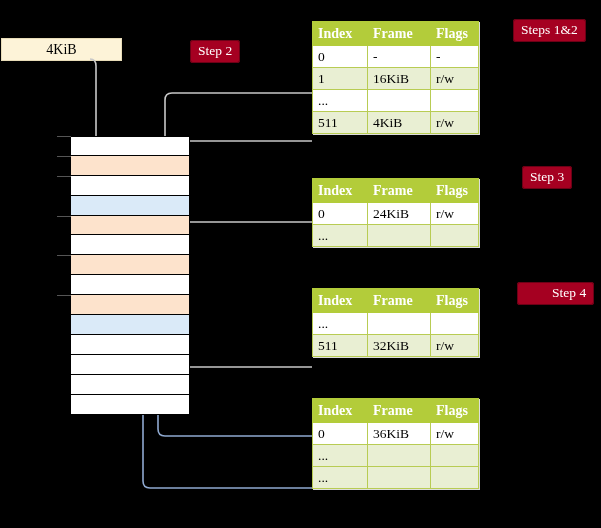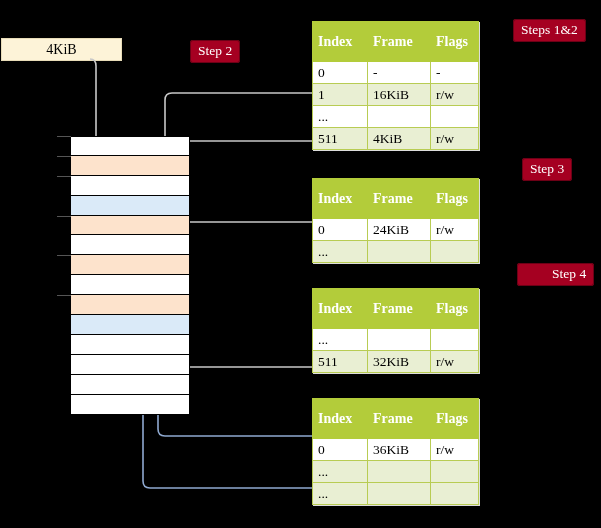--- a/index.html
+++ b/index.html
@@ -20,21 +20,21 @@
 
   
   .ptable{position:absolute;border-collapse:collapse;
           background:#fff;border:1px solid #b8cc53;
           box-shadow:1px 1px 0 #ddd;}
   .ptable td,.ptable th{border:1px solid #b8cc53;
           font-size:13.5px;font-weight:normal;color:#000;
           padding:1px 5px;height:22px;box-sizing:border-box;
           text-align:left;vertical-align:middle;white-space:nowrap;}
   .ptable th{background:#b3cc3a;color:#fff;font-weight:bold;
-          font-size:14px;border:1px solid #b3cc3a;height:40px;}
+          font-size:14px;border:1px solid #b3cc3a;height:24px;}
   .ptable tr.alt td{background:#e9efd3;}
   .ptable tr.plain td{background:#fff;}
   .ptable td.hl{background:#fcfba0;}
   .c-idx{width:55px;}
   .c-frm{width:63px;}
   .c-flg{width:48px;}
 
   
   .memcol{position:absolute;border:1px solid #000;background:#fff;
           box-sizing:border-box;}
@@ -57,24 +57,24 @@
   <div class="kib-box" style="left:1px;top:38px;width:119px;height:21px;">
     <span>4KiB</span>
   </div>
 
   <div class="badge" style="left:190px;top:40px;">
     <span>Step 2</span>
   </div>
   <div class="badge" style="left:513px;top:19px;">
     <span>Steps 1&amp;2</span>
   </div>
-  <div class="badge" style="left:522px;top:158px;">
+  <div class="badge" style="left:522px;top:166px;">
     <span>Step 3</span>
   </div>
-  <div class="badge" style="left:517px;top:263px;padding-left:35px;">
+  <div class="badge" style="left:517px;top:282px;padding-left:35px;">
     <span>Step 4</span>
   </div>
 
   <svg class="wires" viewBox="0 0 601 528">
     <g fill="none" stroke="#c8c8c8" stroke-width="1.6">
 
       <path d="M90,59 Q96,59 96,66 L96,140"></path>
 
       <path d="M312,141 L170,141 Q164,141 164,147 L164,142"></path>
       <path d="M312,93 L172,93 Q165,93 165,100 L165,243"></path>

